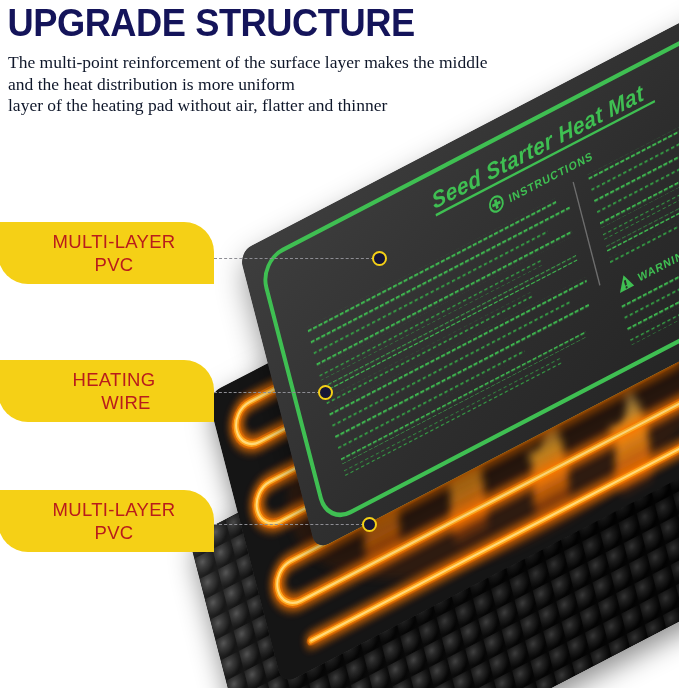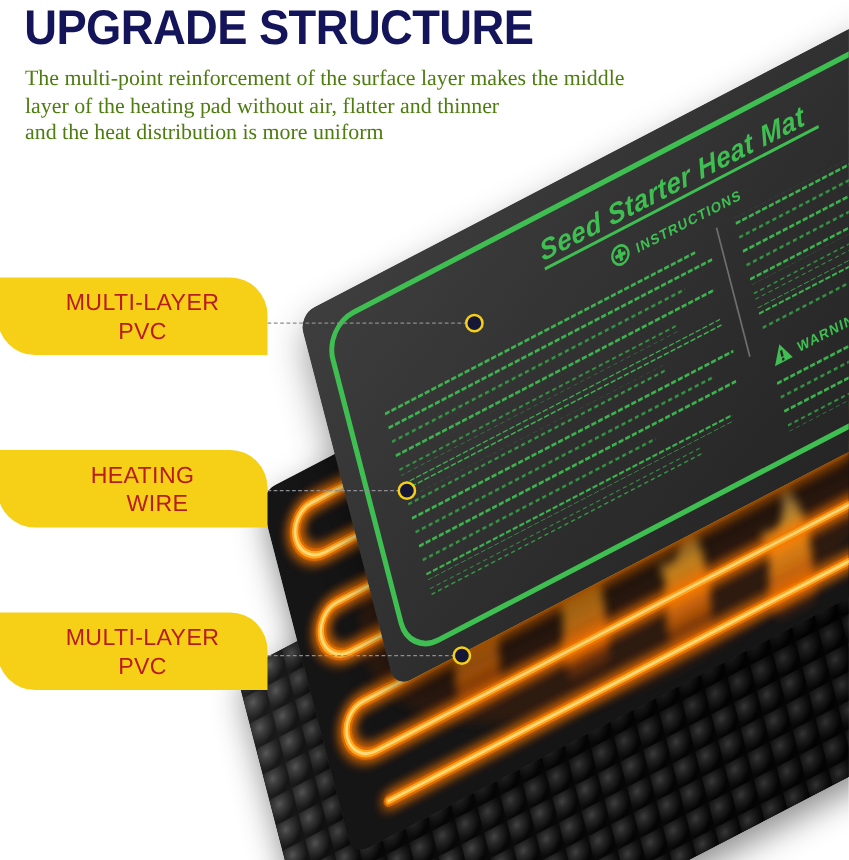--- a/index.html
+++ b/index.html
@@ -3,39 +3,39 @@
 <meta charset="utf-8">
 <style>
   html,body{margin:0;padding:0;}
   body{
     width:679px;height:688px;position:relative;overflow:hidden;
     background:#ffffff;
     font-family:"Liberation Sans", sans-serif;
   }
 
   
-  #header{position:absolute;left:12px;top:0;width:579px;z-index:40;}
+  #header{position:absolute;left:0;top:0;width:579px;z-index:40;}
   #page-title{
     font-family:"Liberation Sans", sans-serif;
     font-weight:bold;
     font-size:39px;
     line-height:40px;
     letter-spacing:-0.5px;
     color:#14145a;
     margin:0;
     padding:3px 0 0 8px;
     transform:scaleX(0.93);
     transform-origin:left center;
     white-space:nowrap;
   }
   #intro-paragraph{
     font-family:"Liberation Serif", serif;
     font-size:17.5px;
     line-height:21.5px;
-    color:#4d7c0f;
+    color:#0f172a;
     margin:0;
     padding:9px 0 0 8px;
     width:600px;
   }
   #intro-paragraph .ln{display:block;white-space:nowrap;}
 
   
   #mat-stack{position:absolute;left:0;top:0;width:679px;height:688px;z-index:10;}
 
   .mat{position:absolute;transform-origin:50% 50%;}
@@ -135,22 +135,22 @@
   #marker-2{left:318px;top:385px;}
   #marker-3{left:362px;top:517px;}
 </style>
 </head>
 <body>
 
 <div id="header">
   <h1 id="page-title">UPGRADE STRUCTURE</h1>
   <p id="intro-paragraph">
     <span class="ln">The multi-point reinforcement of the surface layer makes the middle</span>
+    <span class="ln">and the heat distribution is more uniform</span>
     <span class="ln">layer of the heating pad without air, flatter and thinner</span>
-    <span class="ln">and the heat distribution is more uniform</span>
   </p>
 </div>
 
 <div id="mat-stack">
 
   <div class="mat" id="layer-bottom">
     <div class="bumps"></div>
     <div class="bumpsheen"></div>
   </div>
 

